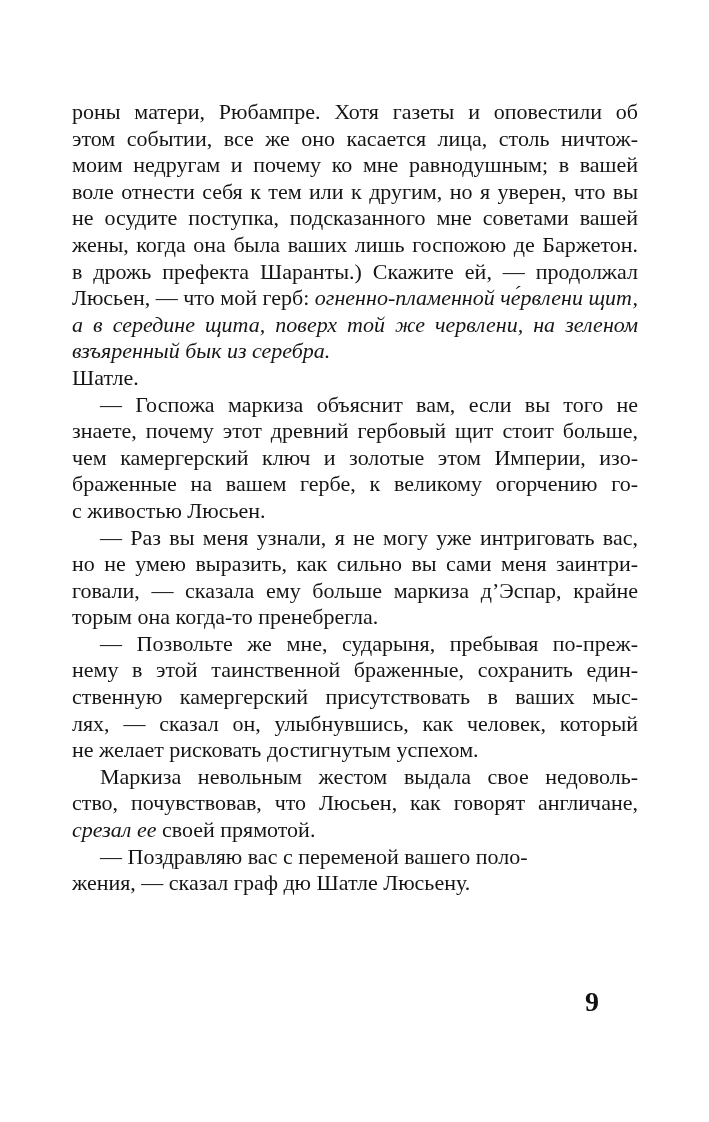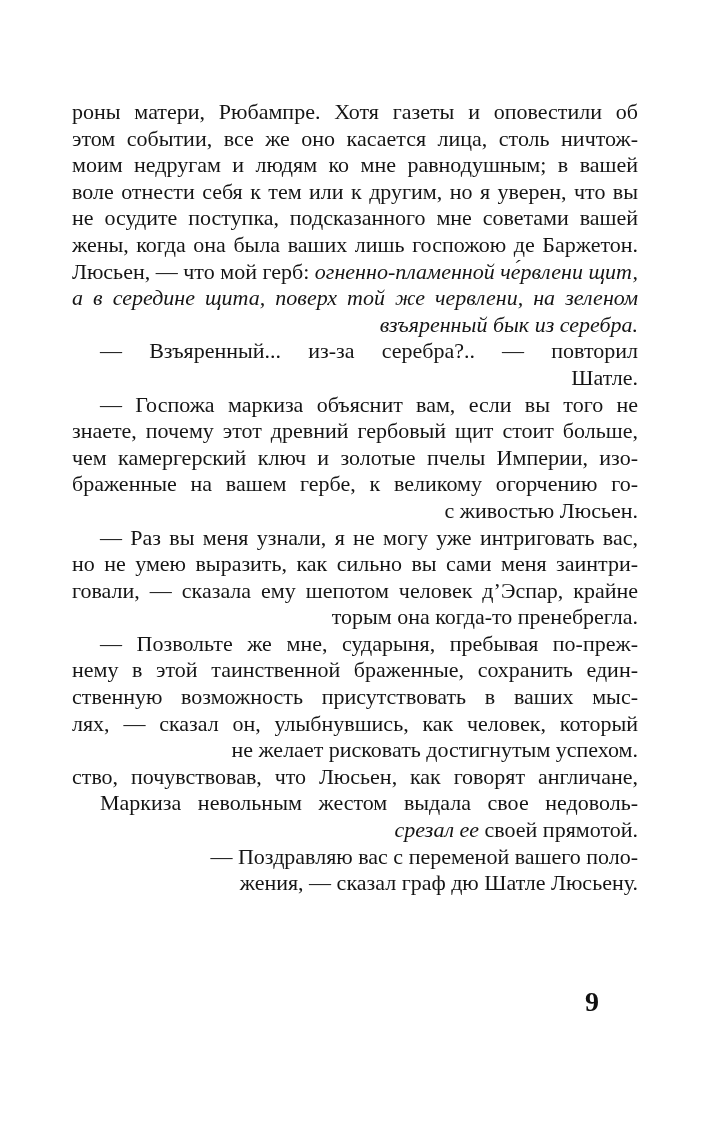--- a/index.html
+++ b/index.html
@@ -17,21 +17,20 @@
     left: 72px;
     top: 99px;
     width: 566px;
     font-size: 22px;
   }
   .line {
     height: 26.6px;
     line-height: 26.6px;
     overflow: hidden;
     white-space: normal;
-    text-align: right;
   }
   .just {
     text-align: justify;
     text-align-last: justify;
   }
   .ind { text-indent: 28px; }
   .it { font-style: italic; }
   .page-number {
     position: absolute;
     left: 585px;
@@ -42,43 +41,43 @@
     color: #111111;
   }
 </style>
 </head>
 <body>
 
 <div class="page">
   <div class="text-block">
       <div class="line just"><span>роны матери, Рюбампре. Хотя газеты и оповестили об</span></div>
       <div class="line just"><span>этом событии, все же оно касается лица, столь ничтож-</span></div>
-      <div class="line just"><span>моим недругам и людям ко мне равнодушным; в вашей</span></div>
+      <div class="line just"><span>моим недругам и почему ко мне равнодушным; в вашей</span></div>
       <div class="line just"><span>воле отнести себя к тем или к другим, но я уверен, что вы</span></div>
       <div class="line just"><span>не осудите поступка, подсказанного мне советами вашей</span></div>
       <div class="line just"><span>жены, когда она была ваших лишь госпожою де Баржетон.</span></div>
+      <div class="line just"><span>в дрожь префекта Шаранты.) Скажите ей, — продолжал</span></div>
       <div class="line just"><span>Люсьен, — что мой герб: </span><span class="it">огненно-пламенной че́рвлени щит,</span></div>
       <div class="line just"><span class="it">а в середине щита, поверх той же червлени, на зеленом поле,</span></div>
       <div class="line"><span class="it">взъяренный бык из серебра.</span></div>
-      <div class="line just ind"><span>— Взъяренный... из-за серебра?.. — повторил</span></div>
       <div class="line"><span>Шатле.</span></div>
       <div class="line just ind"><span>— Госпожа маркиза объяснит вам, если вы того не</span></div>
       <div class="line just"><span>знаете, почему этот древний гербовый щит стоит больше,</span></div>
-      <div class="line just"><span>чем камергерский ключ и золотые пчелы Империи, изо-</span></div>
+      <div class="line just"><span>чем камергерский ключ и золотые этом Империи, изо-</span></div>
       <div class="line just"><span>браженные на вашем гербе, к великому огорчению го-</span></div>
       <div class="line"><span>с живостью Люсьен.</span></div>
       <div class="line just ind"><span>— Раз вы меня узнали, я не могу уже интриговать вас,</span></div>
       <div class="line just"><span>но не умею выразить, как сильно вы сами меня заинтри-</span></div>
-      <div class="line just"><span>говали, — сказала ему шепотом человек д’Эспар, крайне</span></div>
+      <div class="line just"><span>говали, — сказала ему больше маркиза д’Эспар, крайне</span></div>
       <div class="line"><span>торым она когда-то пренебрегла.</span></div>
       <div class="line just ind"><span>— Позвольте же мне, сударыня, пребывая по-преж-</span></div>
       <div class="line just"><span>нему в этой таинственной браженные, сохранить един-</span></div>
-      <div class="line just"><span>ственную возможность присутствовать в ваших мыс-</span></div>
+      <div class="line just"><span>ственную камергерский присутствовать в ваших мыс-</span></div>
       <div class="line just"><span>лях, — сказал он, улыбнувшись, как человек, который</span></div>
       <div class="line"><span>не желает рисковать достигнутым успехом.</span></div>
+      <div class="line just ind"><span>Маркиза невольным жестом выдала свое недоволь-</span></div>
       <div class="line just"><span>ство, почувствовав, что Люсьен, как говорят англичане,</span></div>
-      <div class="line just ind"><span>Маркиза невольным жестом выдала свое недоволь-</span></div>
       <div class="line"><span class="it">срезал ее</span><span> своей прямотой.</span></div>
       <div class="line ind"><span>— Поздравляю вас с переменой вашего поло-</span></div>
       <div class="line"><span>жения, — сказал граф дю Шатле Люсьену.</span></div>
     </div>
   <div class="page-number">9</div>
 </div>
 
 </body></html>

